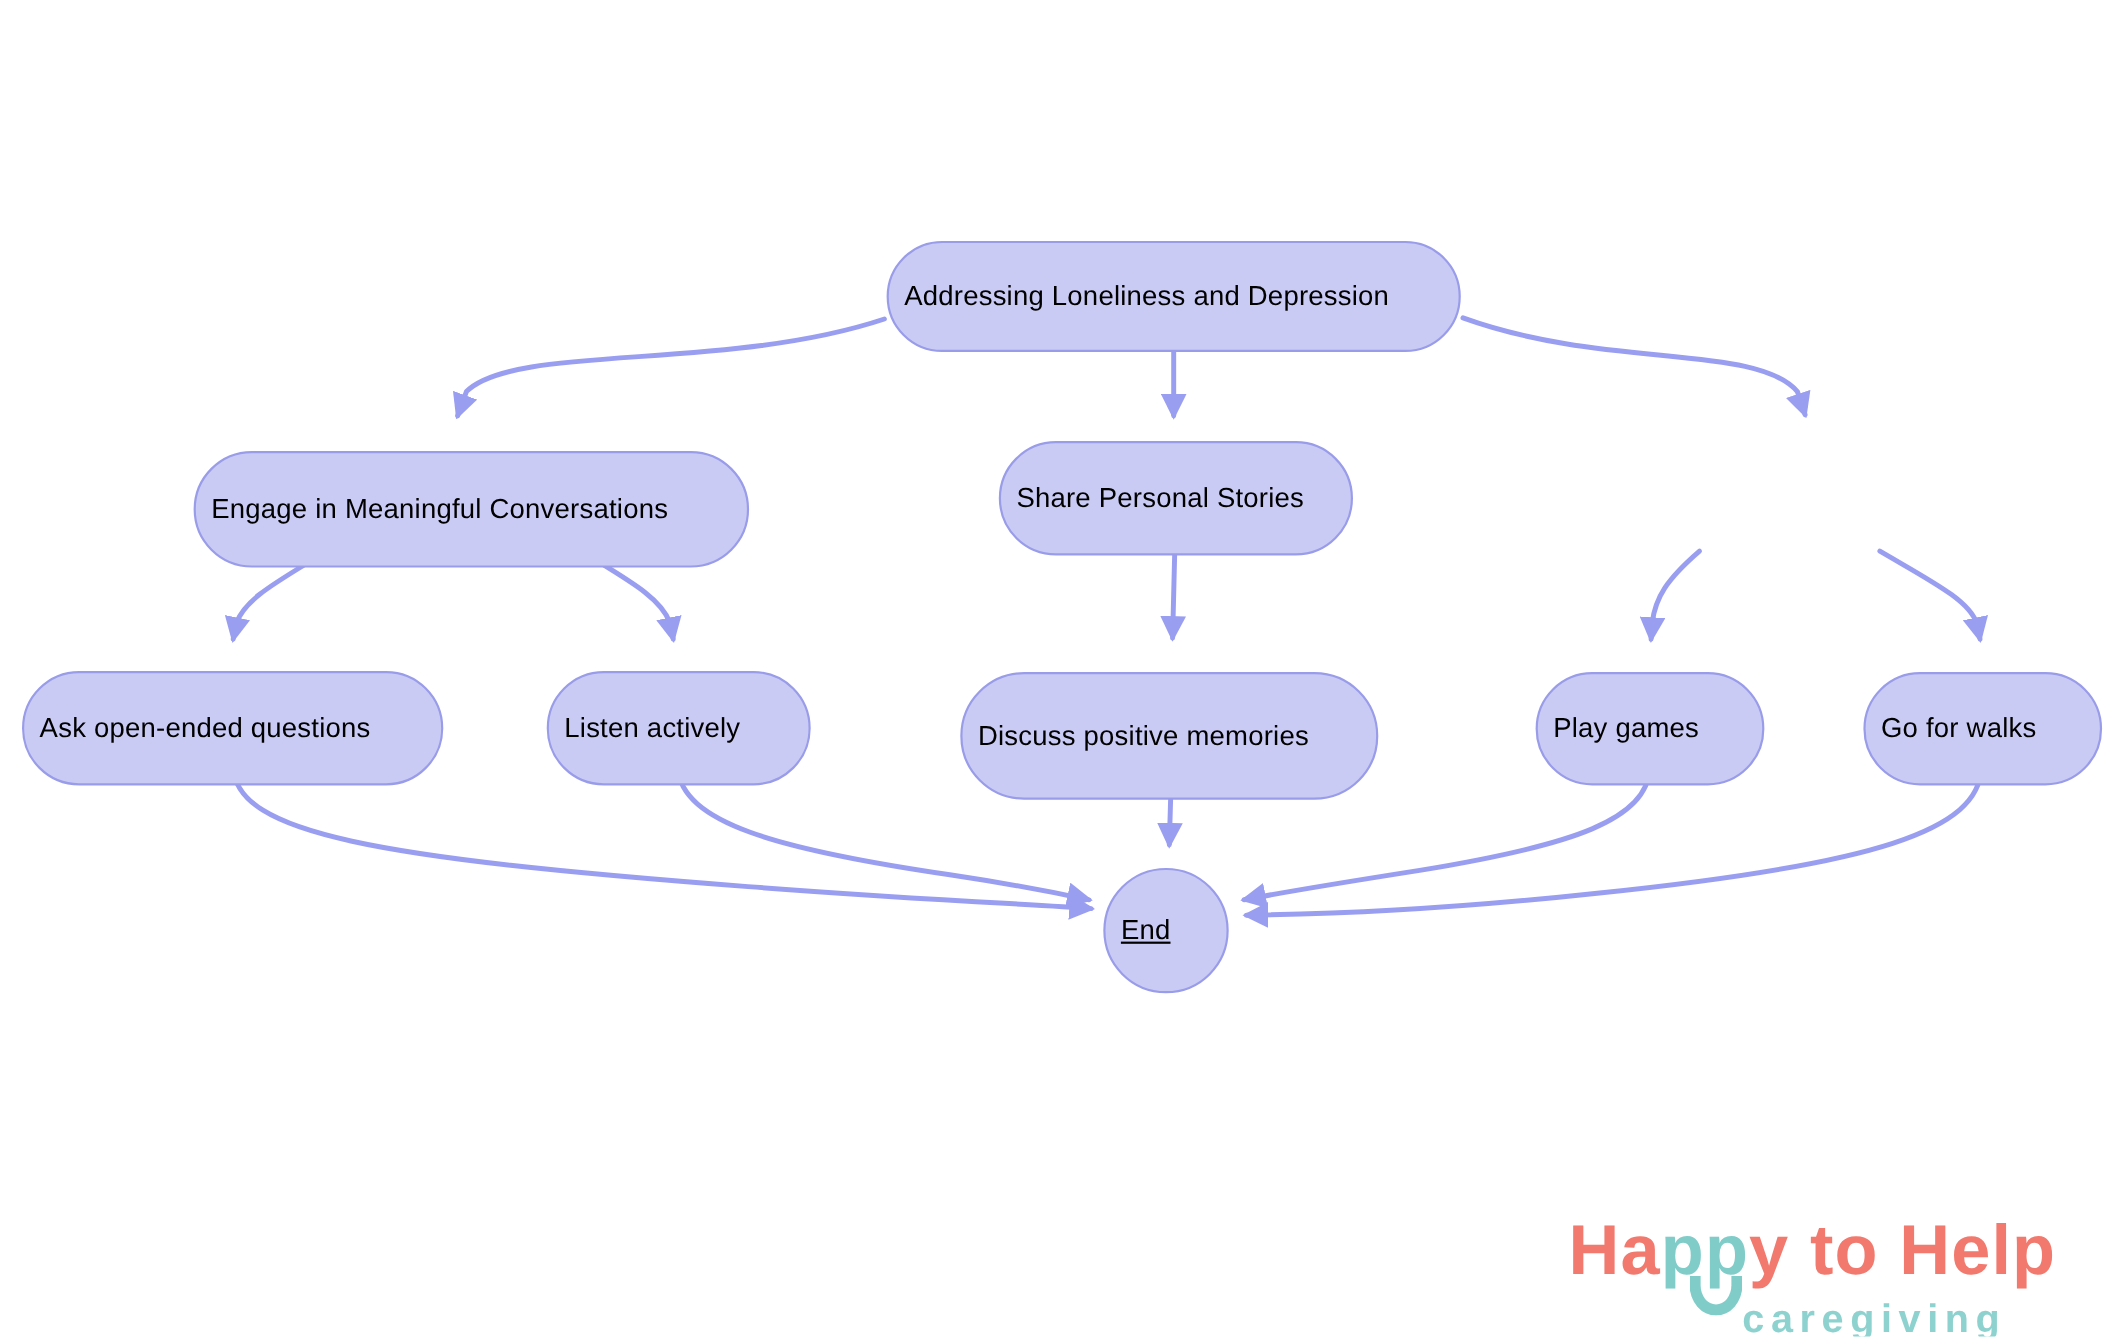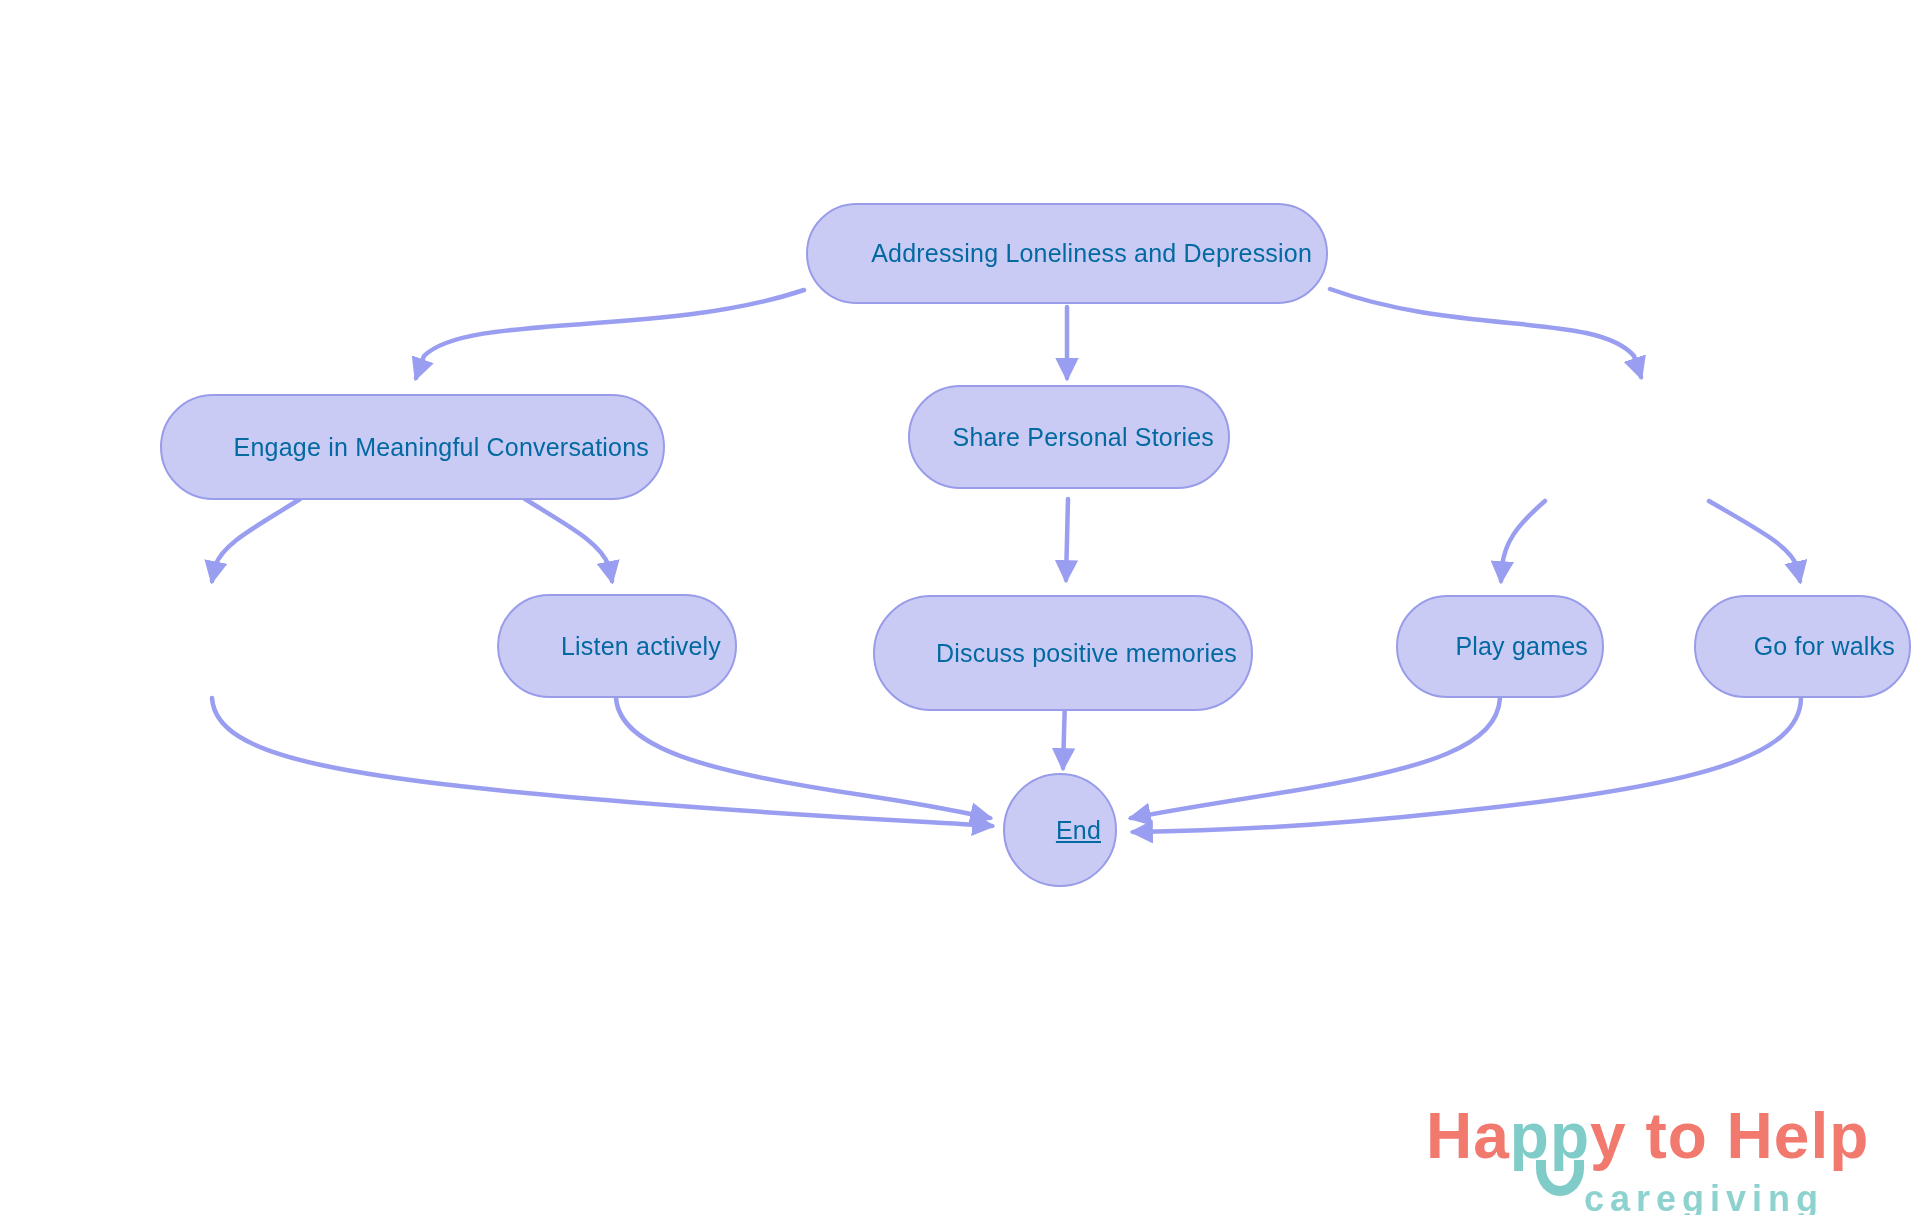--- a/index.html
+++ b/index.html
@@ -3,23 +3,23 @@
 <meta charset="utf-8">
 <style>
   html,body{margin:0;padding:0;}
   body{
     width:1920px;height:1215px;position:relative;overflow:hidden;
     background:#ffffff;font-family:"Liberation Sans",sans-serif;
   }
   .stage{position:absolute;inset:0;}
   svg.edges{position:absolute;left:0;top:0;}
   .node{
-    position:absolute;display:flex;align-items:center;justify-content:flex-end;
+    position:absolute;display:flex;align-items:center;justify-content:flex-start;
     background:#cacbf5;border:2px solid #999ce9;box-sizing:border-box;
-    color:#0369a1;font-size:25px;letter-spacing:.2px;text-align:center;
+    color:#000000;font-size:25px;letter-spacing:.2px;text-align:center;margin-top:16px;
   }
   .pill{border-radius:60px;}
   .circle{border-radius:50%;text-decoration:underline;}
   .node .node-label{padding:0 14px;}
   
   .logo{position:absolute;left:1426px;top:1104px;width:460px;height:105px;}
   .logo-main{
     font-weight:bold;font-size:64px;letter-spacing:1px;line-height:1;
     white-space:nowrap;
   }
@@ -61,29 +61,32 @@
       <path d="M 1065,699 L 1063,768" marker-end="url(#arw)"></path>
       <path d="M 1500,698 C 1497,745 1432,768 1292,791 C 1222,802 1172,810 1131,818" marker-end="url(#arw)"></path>
       <path d="M 1801,698 C 1800,755 1704,786 1452,812 C 1332,825 1222,831 1133,832" marker-end="url(#arw)"></path>
     </g>
   </svg>
 
   <div class="node pill" style="left:806px;top:203px;width:522px;height:101px;">
     <span class="node-label">Addressing Loneliness and Depression</span>
   </div>
 
-  <div class="node pill" style="left:160px;top:394px;width:505px;height:106px;">
+  <div class="node pill" style="left:176px;top:394px;width:505px;height:106px;">
     <span class="node-label">Engage in Meaningful Conversations</span>
   </div>
 
   <div class="node pill" style="left:908px;top:385px;width:322px;height:104px;">
     <span class="node-label">Share Personal Stories</span>
   </div>
 
 
+  <div class="node pill" style="left:20px;top:594px;width:383px;height:104px;">
+    <span class="node-label">Ask open-ended questions</span>
+  </div>
 
   <div class="node pill" style="left:497px;top:594px;width:240px;height:104px;">
     <span class="node-label">Listen actively</span>
   </div>
 
   <div class="node pill" style="left:873px;top:595px;width:380px;height:116px;">
     <span class="node-label">Discuss positive memories</span>
   </div>
 
   <div class="node pill" style="left:1396px;top:595px;width:208px;height:103px;">

